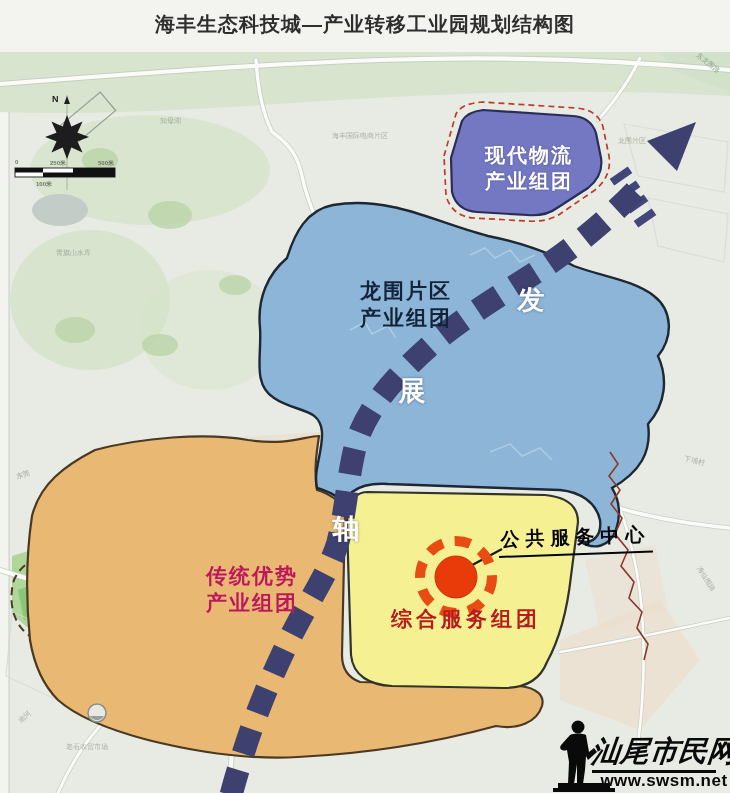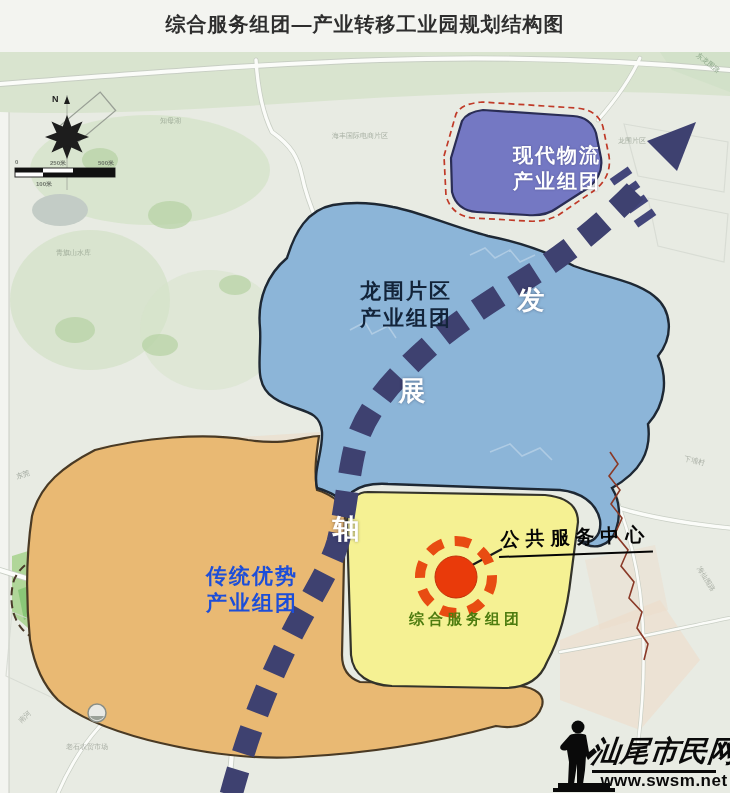--- a/index.html
+++ b/index.html
@@ -4,24 +4,24 @@
 <style>
   html,body{margin:0;padding:0;background:#e9e9e6;}
   #stage{position:relative;width:730px;height:793px;background:#f3f4f0;overflow:hidden;
          font-family:"Liberation Sans","DejaVu Sans",sans-serif;}
   #map-svg{position:absolute;left:0;top:0;}
   .lbl{position:absolute;font-weight:bold;white-space:nowrap;transform:translate(-50%,-50%);
        text-align:center;line-height:1.3;}
   #page-title{position:absolute;left:0;top:11px;width:730px;text-align:center;
        font-size:20px;font-weight:bold;color:#2e2e2e;letter-spacing:1px;}
   .zone-lbl span{display:block;}
-  #lbl-logistics{left:529px;top:168px;font-size:20px;color:#ffffff;letter-spacing:2px;text-shadow:0 0 2px rgba(40,40,90,.5);margin-left:28px;}
+  #lbl-logistics{left:529px;top:168px;font-size:20px;color:#ffffff;letter-spacing:2px;text-shadow:0 0 2px rgba(40,40,90,.5);}
   #lbl-tech{left:406px;top:304px;font-size:21px;color:#13243a;letter-spacing:2px;}
-  #lbl-traditional{left:252px;top:589px;font-size:21px;color:#1d4ed8;letter-spacing:2px;}
-  #lbl-service{left:466px;top:619px;font-size:15px;color:#4d7c0f;letter-spacing:4px;}
+  #lbl-traditional{left:252px;top:589px;font-size:21px;color:#be185d;letter-spacing:2px;}
+  #lbl-service{left:466px;top:619px;font-size:21px;color:#b91c1c;letter-spacing:4px;}
   #lbl-poi{left:498px;top:527px;transform:rotate(-2deg);transform-origin:left top;
        font-size:19px;font-weight:bold;color:#050505;letter-spacing:6px;
        border-bottom:2.5px solid #050505;padding:0 2px 3px 2px;position:absolute;white-space:nowrap;}
   .axis-char{position:absolute;transform:translate(-50%,-50%);font-weight:bold;font-size:27px;
        color:#ffffff;text-shadow:0 0 3px rgba(20,20,50,.45);}
   .faint{position:absolute;font-size:7px;color:#8d978c;opacity:.8;white-space:nowrap;}
   #compass-n{position:absolute;left:52px;top:94px;font-size:9px;font-weight:bold;color:#222;}
   .scale-tick{position:absolute;font-size:6px;color:#5a6058;opacity:.85;font-weight:bold;}
   #wm-site{position:absolute;left:664px;top:752px;transform:translate(-50%,-50%) skewX(-6deg);
        font-family:"Liberation Serif","DejaVu Serif",serif;font-weight:bold;font-style:italic;
@@ -170,21 +170,21 @@
       <circle cx="578" cy="727" r="6.5"></circle>
       <path d="M570,735 C574,733 582,733 586,735 L589,752 L594,748 L597,752 L588,760 L586,756
                L585,770 L583,784 L577,784 L577,764 L574,784 L568,784 L569,762 L567,750
                C561,752 558,748 562,744 Z"></path>
       <rect x="558" y="783" width="52" height="5"></rect>
       <rect x="553" y="788" width="62" height="4"></rect>
       <rect x="592" y="770" width="124" height="3"></rect>
     </g>
   </svg>
 
-  <div id="page-title" class="lblx">综合服务组团—产业转移工业园规划结构图</div>
+  <div id="page-title" class="lblx">海丰生态科技城—产业转移工业园规划结构图</div>
 
   <div id="lbl-logistics" class="lbl zone-lbl">
     <span>现代物流</span>
     <span>产业组团</span>
   </div>
 
   <div id="lbl-tech" class="lbl zone-lbl">
     <span>龙围片区</span>
     <span>产业组团</span>
   </div>

